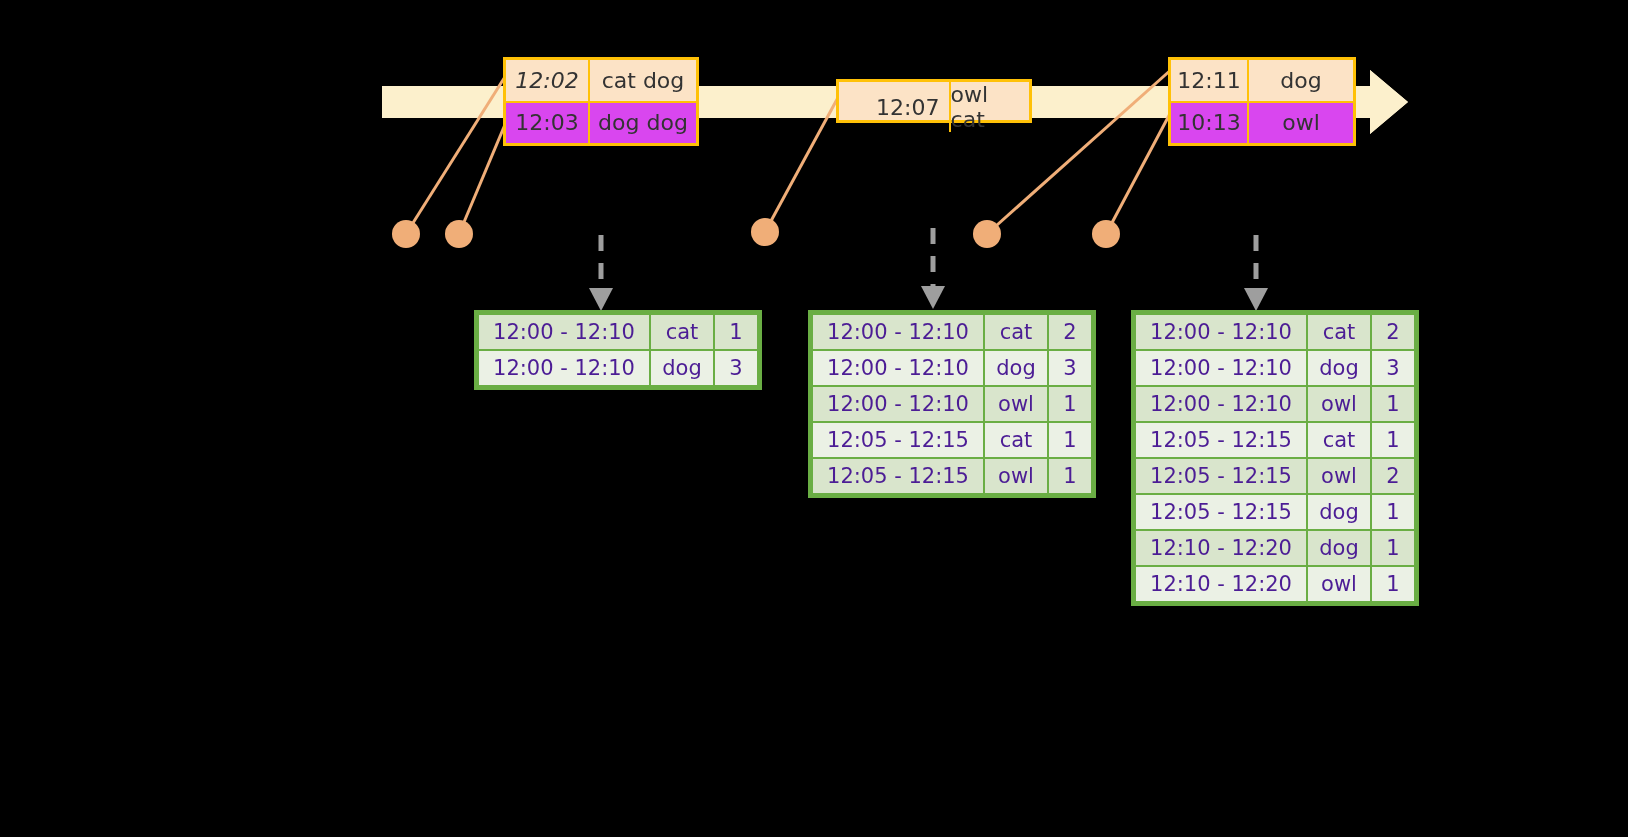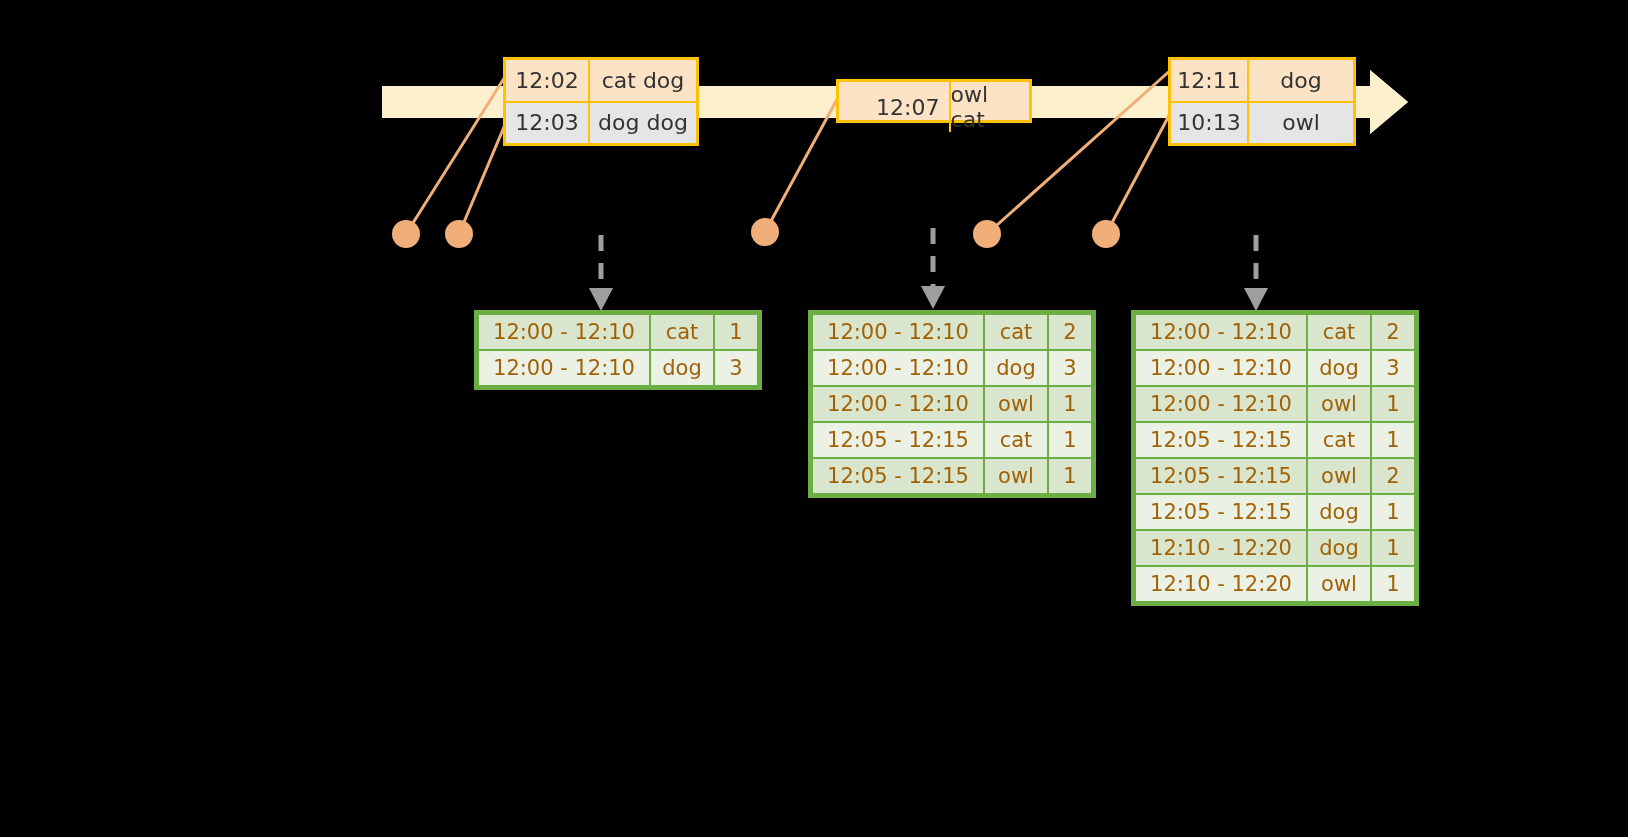--- a/index.html
+++ b/index.html
@@ -6,33 +6,33 @@
   body{width:1628px;height:837px;position:relative;overflow:hidden;
        font-family:"DejaVu Sans", sans-serif;}
   .stage{position:absolute;left:0;top:0;width:1628px;height:837px;}
   svg.layer{position:absolute;left:0;top:0;width:1628px;height:837px;pointer-events:none;}
 
   
   .evt{position:absolute;border:3px solid #FFC107;background:#FCE3C6;
        box-sizing:border-box;display:flex;flex-direction:column;z-index:5;}
   .evt-row{display:flex;flex:1 1 auto;}
   .evt-row + .evt-row{border-top:2px solid #FFC107;}
-  .evt-row.alt{background:#e5e5e5;}
+  .evt-row.alt{background:#d946ef;}
   .evt-time{display:flex;align-items:center;justify-content:center;
             border-right:2px solid #FFC107;color:#333;font-size:22px;}
   .evt-words{display:flex;align-items:center;justify-content:center;
              color:#333;font-size:22px;flex:1 1 auto;}
 
   
   .rtable{position:absolute;border:3px solid #6AAE44;box-sizing:border-box;
           background:#6AAE44;display:flex;flex-direction:column;gap:2px;
           padding:2px;z-index:5;}
   .rrow{display:flex;gap:2px;height:34px;}
   .rcell{display:flex;align-items:center;justify-content:center;
-         color:#a16207;font-size:21px;background:#D9E5CC;}
+         color:#4c1d95;font-size:21px;background:#D9E5CC;}
   .rrow.light .rcell{background:#EBF1E5;}
   .c-win{width:170px;}
   .c-word{width:62px;}
   .c-cnt{width:42px;}
 </style>
 </head>
 <body>
 
 <div class="stage">
 
@@ -66,21 +66,21 @@
     </g>
     <g fill="#9E9E9E">
       <polygon points="589,288 613,288 601,311"></polygon>
       <polygon points="921,286 945,286 933,309"></polygon>
       <polygon points="1244,288 1268,288 1256,311"></polygon>
     </g>
   </svg>
 
   <div class="evt" style="left:503px; top:57px; width:196px; height:89px;">
     <div class="evt-row">
-      <div class="evt-time" style="width:82px;">12:02</div>
+      <div class="evt-time" style="width:82px;font-style:italic;">12:02</div>
       <div class="evt-words">cat dog</div>
     </div>
     <div class="evt-row alt">
       <div class="evt-time" style="width:82px;">12:03</div>
       <div class="evt-words">dog dog</div>
     </div>
   </div>
 
   <div class="evt" style="left:836px; top:79px; width:196px; height:44px;padding-left:28px;">
     <div class="evt-row">

